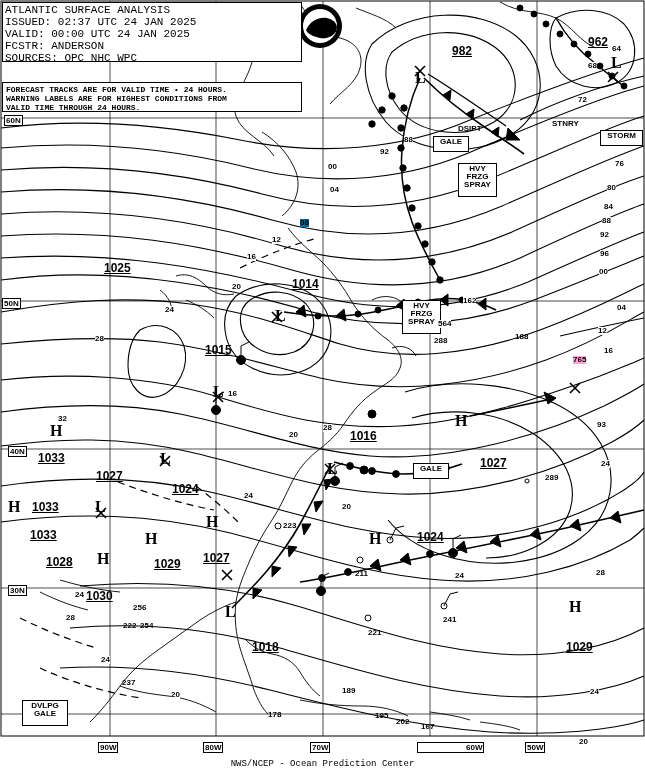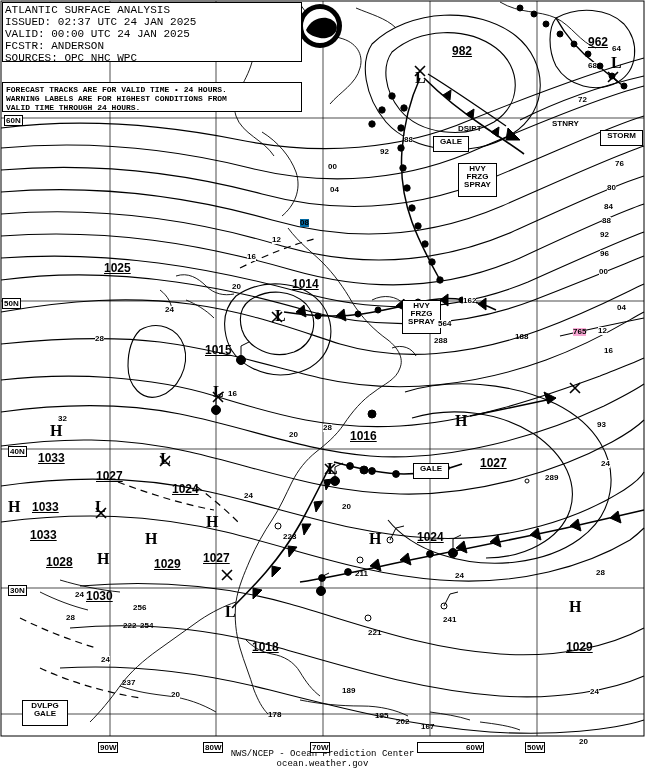--- a/index.html
+++ b/index.html
@@ -305,21 +305,20 @@
 </div>
 
 <div class="abs notebox">
   <span style="white-space:pre-line">FORECAST TRACKS ARE FOR VALID TIME • 24 HOURS.
 WARNING LABELS ARE FOR HIGHEST CONDITIONS FROM
 VALID TIME THROUGH 24 HOURS.</span>
 </div>
 
 <div class="abs footer">
   <div>NWS/NCEP - Ocean Prediction Center</div>
-  <div>ocean.weather.gov</div>
 </div>
 
 <div id="layer-lat">
     <div class="latlab abs" style="left: 4px; top: 115px;">60N</div>
     <div class="latlab abs" style="left: 2px; top: 298px;">50N</div>
     <div class="latlab abs" style="left: 8px; top: 446px;">40N</div>
     <div class="latlab abs" style="left: 8px; top: 585px;">30N</div>
   </div>
 <div id="layer-lon">
     <div class="latlab abs" style="left: 98px; top: 742px;">90W</div>
@@ -382,21 +381,21 @@
   </div>
 <div id="layer-ann">
     <div class="tiny abs" style="font-weight: bold; left: 458px; top: 88px; margin-top: 37px;">DSIPT</div>
     <div class="tiny abs" style="font-weight: bold; left: 552px; top: 120px;">STNRY</div>
     <div class="tiny abs" style="font-weight: bold; left: 58px; top: 415px;">32</div>
     <div class="tiny abs" style="font-weight: bold; left: 597px; top: 421px;">93</div>
     <div class="tiny abs" style="font-weight: bold; left: 545px; top: 474px;">289</div>
     <div class="tiny abs" style="font-weight: bold; left: 443px; top: 616px;">241</div>
     <div class="tiny abs" style="font-weight: bold; left: 355px; top: 570px;">211</div>
     <div class="tiny abs" style="font-weight: bold; left: 368px; top: 629px; text-align: center;">221</div>
-    <div class="tiny abs" style="font-weight: bold; left: 283px; top: 533px; text-align: center;">223</div>
+    <div class="tiny abs" style="font-weight: bold; left: 283px; top: 522px; text-align: center;">223</div>
     <div class="tiny abs" style="font-weight: bold; left: 342px; top: 687px;">189</div>
     <div class="tiny abs" style="font-weight: bold; left: 122px; top: 679px;">237</div>
     <div class="tiny abs" style="font-weight: bold; left: 133px; top: 604px;">256</div>
     <div class="tiny abs" style="font-weight: bold; left: 140px; top: 622px;">254</div>
     <div class="tiny abs" style="font-weight: bold; left: 123px; top: 622px;">222</div>
     <div class="tiny abs" style="font-weight: bold; left: 515px; top: 333px;">188</div>
     <div class="tiny abs" style="font-weight: bold; left: 434px; top: 337px;">288</div>
     <div class="tiny abs" style="font-weight: bold; left: 268px; top: 711px;">178</div>
     <div class="tiny abs" style="font-weight: bold; left: 421px; top: 723px;">167</div>
     <div class="tiny abs" style="font-weight: bold; left: 396px; top: 718px;">202</div>
@@ -434,15 +433,15 @@
     <div class="tiny abs" style="font-weight: bold; background: rgb(255, 255, 255); left: 600px; top: 231px;">92</div>
     <div class="tiny abs" style="font-weight: bold; background: rgb(255, 255, 255); left: 600px; top: 250px;">96</div>
     <div class="tiny abs" style="font-weight: bold; background: rgb(255, 255, 255); left: 599px; top: 268px;">00</div>
     <div class="tiny abs" style="font-weight: bold; background: rgb(255, 255, 255); left: 617px; top: 304px;">04</div>
     <div class="tiny abs" style="font-weight: bold; background: rgb(255, 255, 255); left: 598px; top: 327px;">12</div>
     <div class="tiny abs" style="font-weight: bold; background: rgb(255, 255, 255); left: 604px; top: 347px;">16</div>
     <div class="tiny abs" style="font-weight: bold; background: rgb(255, 255, 255); left: 612px; top: 45px;">64</div>
     <div class="tiny abs" style="font-weight: bold; background: rgb(255, 255, 255); left: 588px; top: 62px;">68</div>
     <div class="tiny abs" style="font-weight: bold; background: rgb(255, 255, 255); left: 578px; top: 96px;">72</div>
     <div class="tiny abs" style="font-weight: bold; background: rgb(255, 255, 255); left: 463px; top: 297px;">162</div>
-    <div class="tiny abs" style="font-weight: bold; background: #f9a8d4; left: 573px; top: 328px;">765</div>
+    <div class="tiny abs" style="font-weight: bold; background: #f9a8d4; left: 573px; top: 356px;">765</div>
     <div class="tiny abs" style="font-weight: bold; background: rgb(255, 255, 255); left: 438px; top: 320px;">564</div>
   </div>
 
 </body></html>

